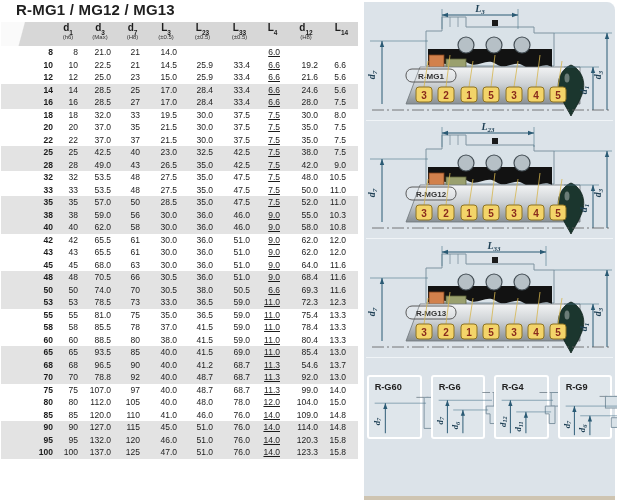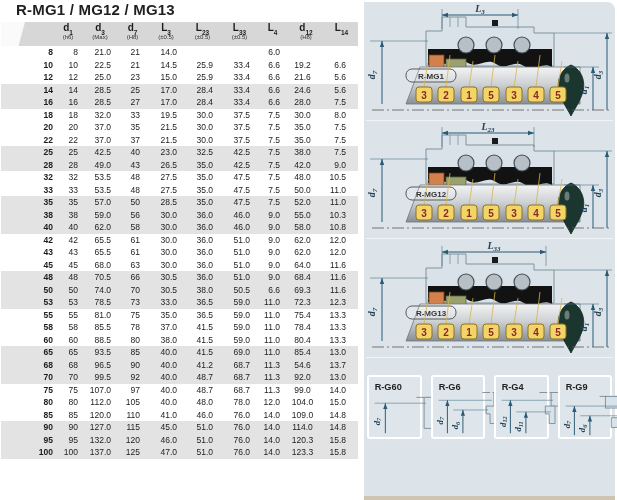--- a/index.html
+++ b/index.html
@@ -22,22 +22,22 @@
   tbody tr{height:12.5px;background:#fff;}
   tbody tr.g{background:#e3e3e3;}
   tbody th{font-weight:bold;text-align:right;padding-right:14px;}
   tbody td{text-align:right;}
   tbody td:nth-child(2){padding-right:5px;}
   tbody td:nth-child(3){padding-right:6px;}
   tbody td:nth-child(4){padding-right:8px;}
   tbody td:nth-child(5){padding-right:7px;}
   tbody td:nth-child(6){padding-right:8px;}
   tbody td:nth-child(7){padding-right:8px;}
-  tbody td:nth-child(8){padding-right:7px;}
-  tbody td:nth-child(9){padding-right:7px;text-align:center;}
+  tbody td:nth-child(8){padding-right:7px;text-decoration:underline;}
+  tbody td:nth-child(9){padding-right:7px;}
   tbody td:nth-child(10){padding-right:12px;}
   
   .panel{position:absolute;left:364px;top:0;width:253px;height:500px;
          background:#dce3e9;border-top:2px solid #fff;border-right:2px solid #fff;
          border-radius:0 10px 0 0;box-sizing:border-box;}
   .seal-box{position:absolute;left:2px;width:247px;height:117px;
             border-bottom:1px solid #f0f4f7;}
   .seat-grid{position:absolute;left:3px;top:373px;width:245px;height:137px;
              display:grid;grid-template-columns:1fr 1fr 1fr 1fr;grid-template-rows:1fr 1fr;gap:9px;}
   .seat-box{background:#dfe6eb;border:2px solid #fff;border-radius:3px;position:relative;}
@@ -402,21 +402,21 @@
           <td>40.0</td>
           <td>41.2</td>
           <td>68.7</td>
           <td>11.3</td>
           <td>54.6</td>
           <td>13.7</td>
         </tr>
         <tr class="g">
           <th>70</th>
           <td>70</td>
-          <td>99.5</td>
+          <td>78.8</td>
           <td>92</td>
           <td>40.0</td>
           <td>48.7</td>
           <td>68.7</td>
           <td>11.3</td>
           <td>92.0</td>
           <td>13.0</td>
         </tr>
         <tr>
           <th>75</th>

